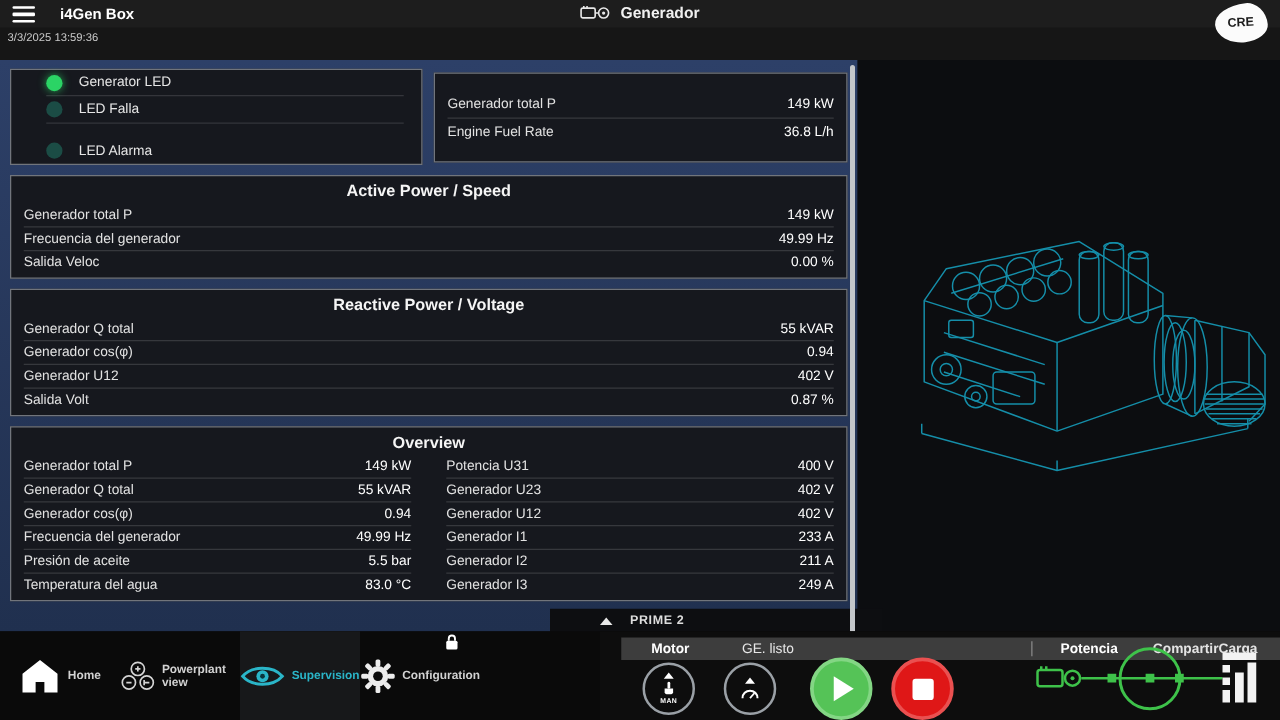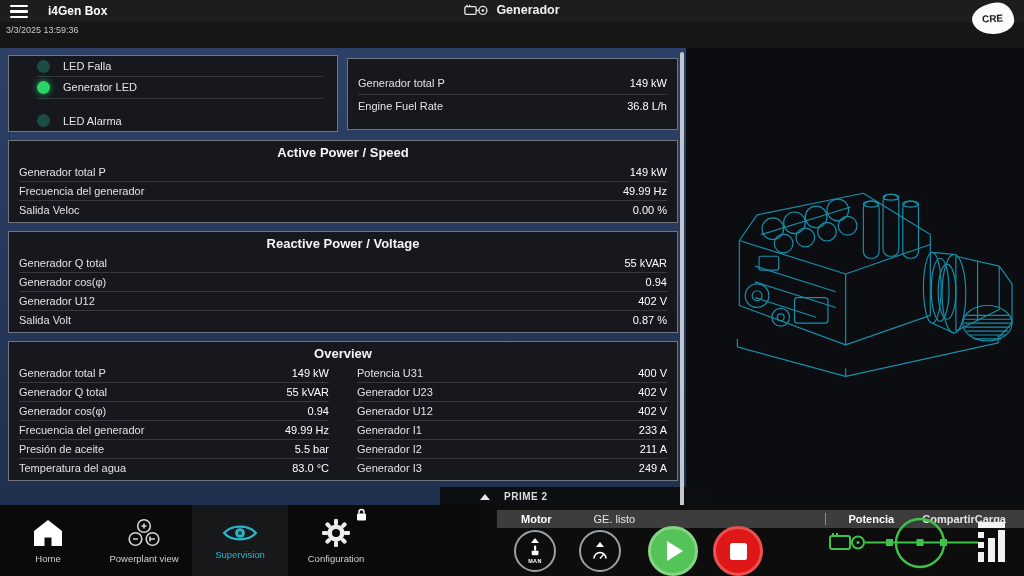--- a/index.html
+++ b/index.html
@@ -60,21 +60,21 @@
   .ovgrid{display:grid;grid-template-columns:1fr 1fr;column-gap:28px;margin:0 10px;}
   .ovgrid .prow{margin:0;}
   
   .prime-tab{position:absolute;left:440px;top:487px;width:266px;height:19px;background:#0d0e11;z-index:6;
     display:flex;align-items:center;gap:14px;padding-left:40px;box-sizing:border-box;cursor:pointer;}
   .tri-up{width:0;height:0;border-left:5px solid transparent;border-right:5px solid transparent;border-bottom:6px solid #e8e8e8;}
   .prime-label{font-size:10px;font-weight:bold;letter-spacing:.5px;color:#ddd;}
   
   .bottombar{position:absolute;left:0;top:505px;width:1024px;height:71px;background:#0a0a0a;z-index:8;}
   .nav{position:absolute;left:0;top:0;width:480px;height:71px;display:flex;}
-  .nav-item{width:96px;height:100%;display:flex;flex-direction:column;align-items:center;justify-content:center;gap:5px;cursor:pointer;position:relative;}
+  .nav-item{width:96px;height:100%;display:flex;flex-direction:row;align-items:center;justify-content:center;gap:5px;cursor:pointer;position:relative;font-weight:bold;}
   .nav-item .nav-label{font-size:9.5px;color:#d2d2d2;}
   .nav-item.active{background:#17181a;}
   .nav-item.active .nav-label{color:#2ab5c8;}
   .lock-badge{position:absolute;top:2px;right:17px;}
   
   .controls{position:absolute;left:480px;top:0;width:544px;height:71px;background:#0d0d0d;}
   .status-strip{position:absolute;left:17px;top:5px;width:527px;height:18px;background:#3d3d3d;
     display:flex;align-items:center;font-size:11px;box-sizing:border-box;}
   .s-motor-label{font-weight:bold;color:#fff;margin-left:24px;}
   .s-motor-val{color:#e8e8e8;margin-left:42px;}
@@ -205,26 +205,26 @@
 </div>
 <button class="nav-arrow arrow-fwd">→</button>
 
 <div class="main">
   <div class="content">
 
     <div class="row1">
 
       <div class="panel led-panel">
         <div class="led-row">
+          <span class="led on"></span>
+          <span>Generator LED</span>
+        </div>
+        <div class="led-row">
           <span class="led off"></span>
           <span>LED Falla</span>
-        </div>
-        <div class="led-row">
-          <span class="led on"></span>
-          <span>Generator LED</span>
         </div>
         <div class="led-row">
           <span class="led off"></span>
           <span>LED Alarma</span>
         </div>
       </div>
 
       <div class="panel sum-panel">
         <div class="prow">
           <span class="plabel">Generador total P</span>

